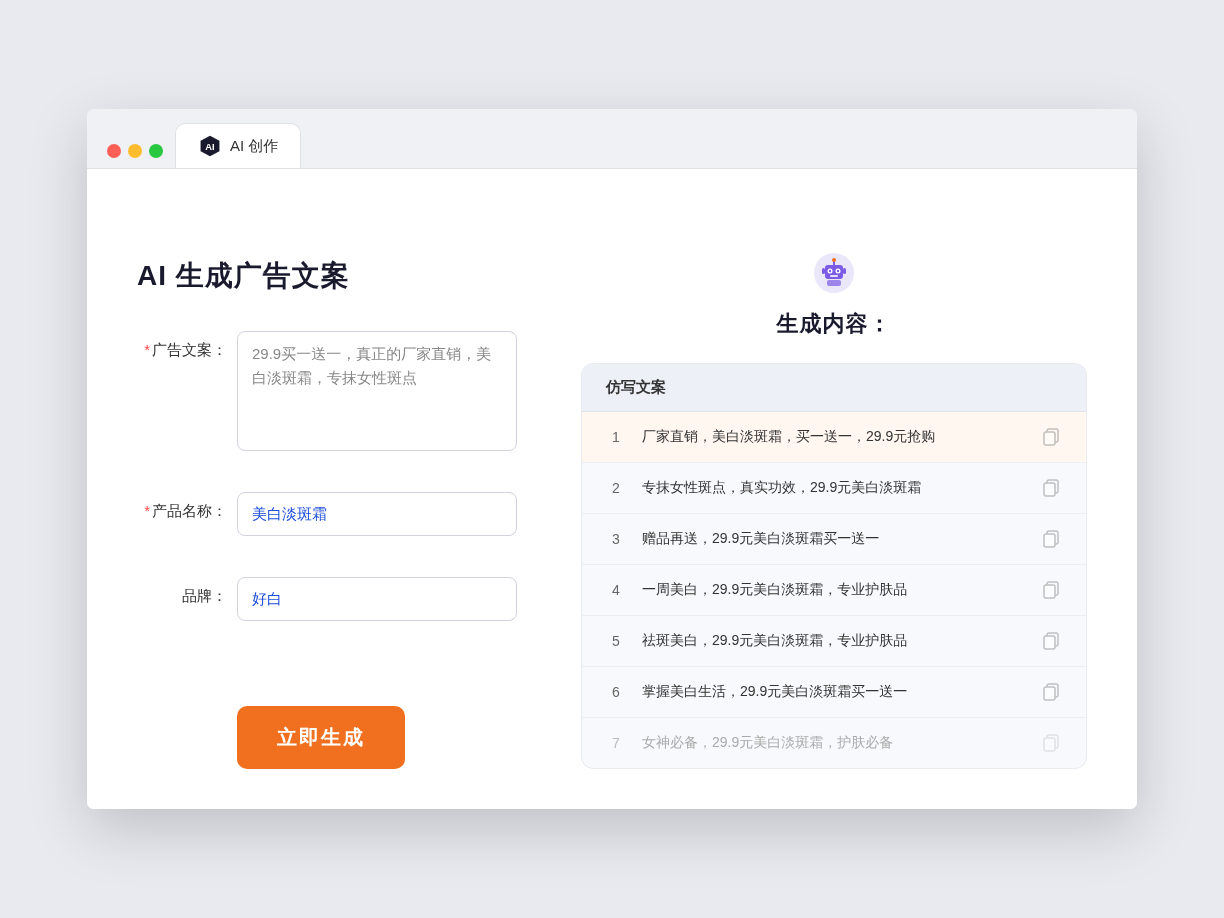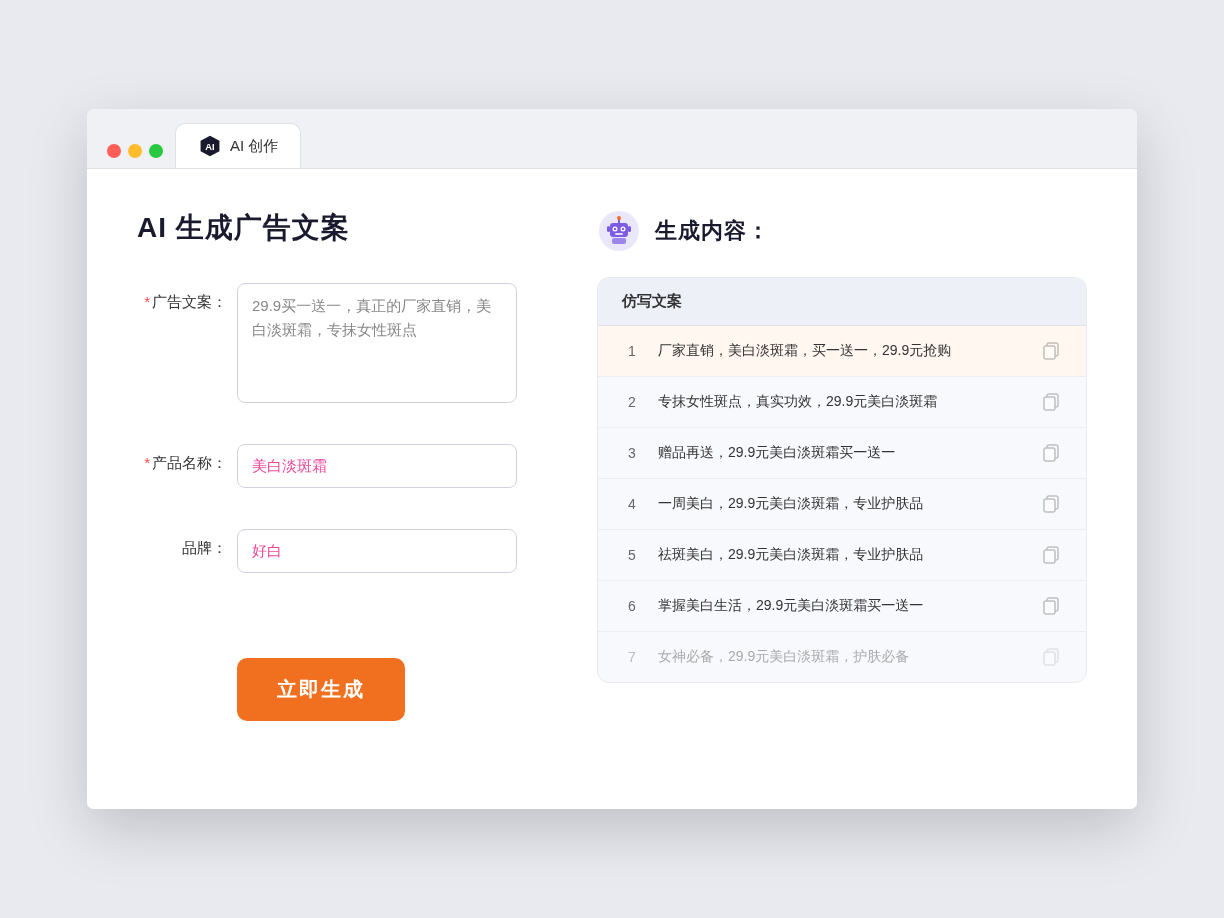--- a/index.html
+++ b/index.html
@@ -64,22 +64,23 @@
 
     .tab-icon {
       width: 24px;
       height: 24px;
     }
 
     .main-content {
       background: #ffffff;
       padding: 40px 50px;
       display: flex;
-      gap: 40px;
+      gap: 24px;
       min-height: 640px;
+      align-items: flex-end;
     }
 
     
     .left-panel {
       flex: 0 0 420px;
     }
 
     .page-title {
       font-size: 28px;
       font-weight: 700;
@@ -124,21 +125,21 @@
       background: #fff;
     }
 
     input.form-input {
       width: 280px;
       height: 44px;
       border: 1.5px solid #d0d3dc;
       border-radius: 8px;
       padding: 12px 14px;
       font-size: 15px;
-      color: #ec4899;
+      color: #1d4ed8;
       outline: none;
       font-family: inherit;
       background: #fff;
     }
 
     .generate-btn {
       margin-top: 44px;
       margin-left: 100px;
       background: #f07020;
       color: #fff;
@@ -156,20 +157,21 @@
     .right-panel {
       flex: 1;
       padding-top: 0;
     }
 
     .result-header {
       display: flex;
       align-items: center;
       gap: 14px;
       margin-bottom: 24px;
+      flex-direction: column;
     }
 
     .robot-icon-wrap {
       width: 44px;
       height: 44px;
     }
 
     .result-title {
       font-size: 22px;
       font-weight: 600;

